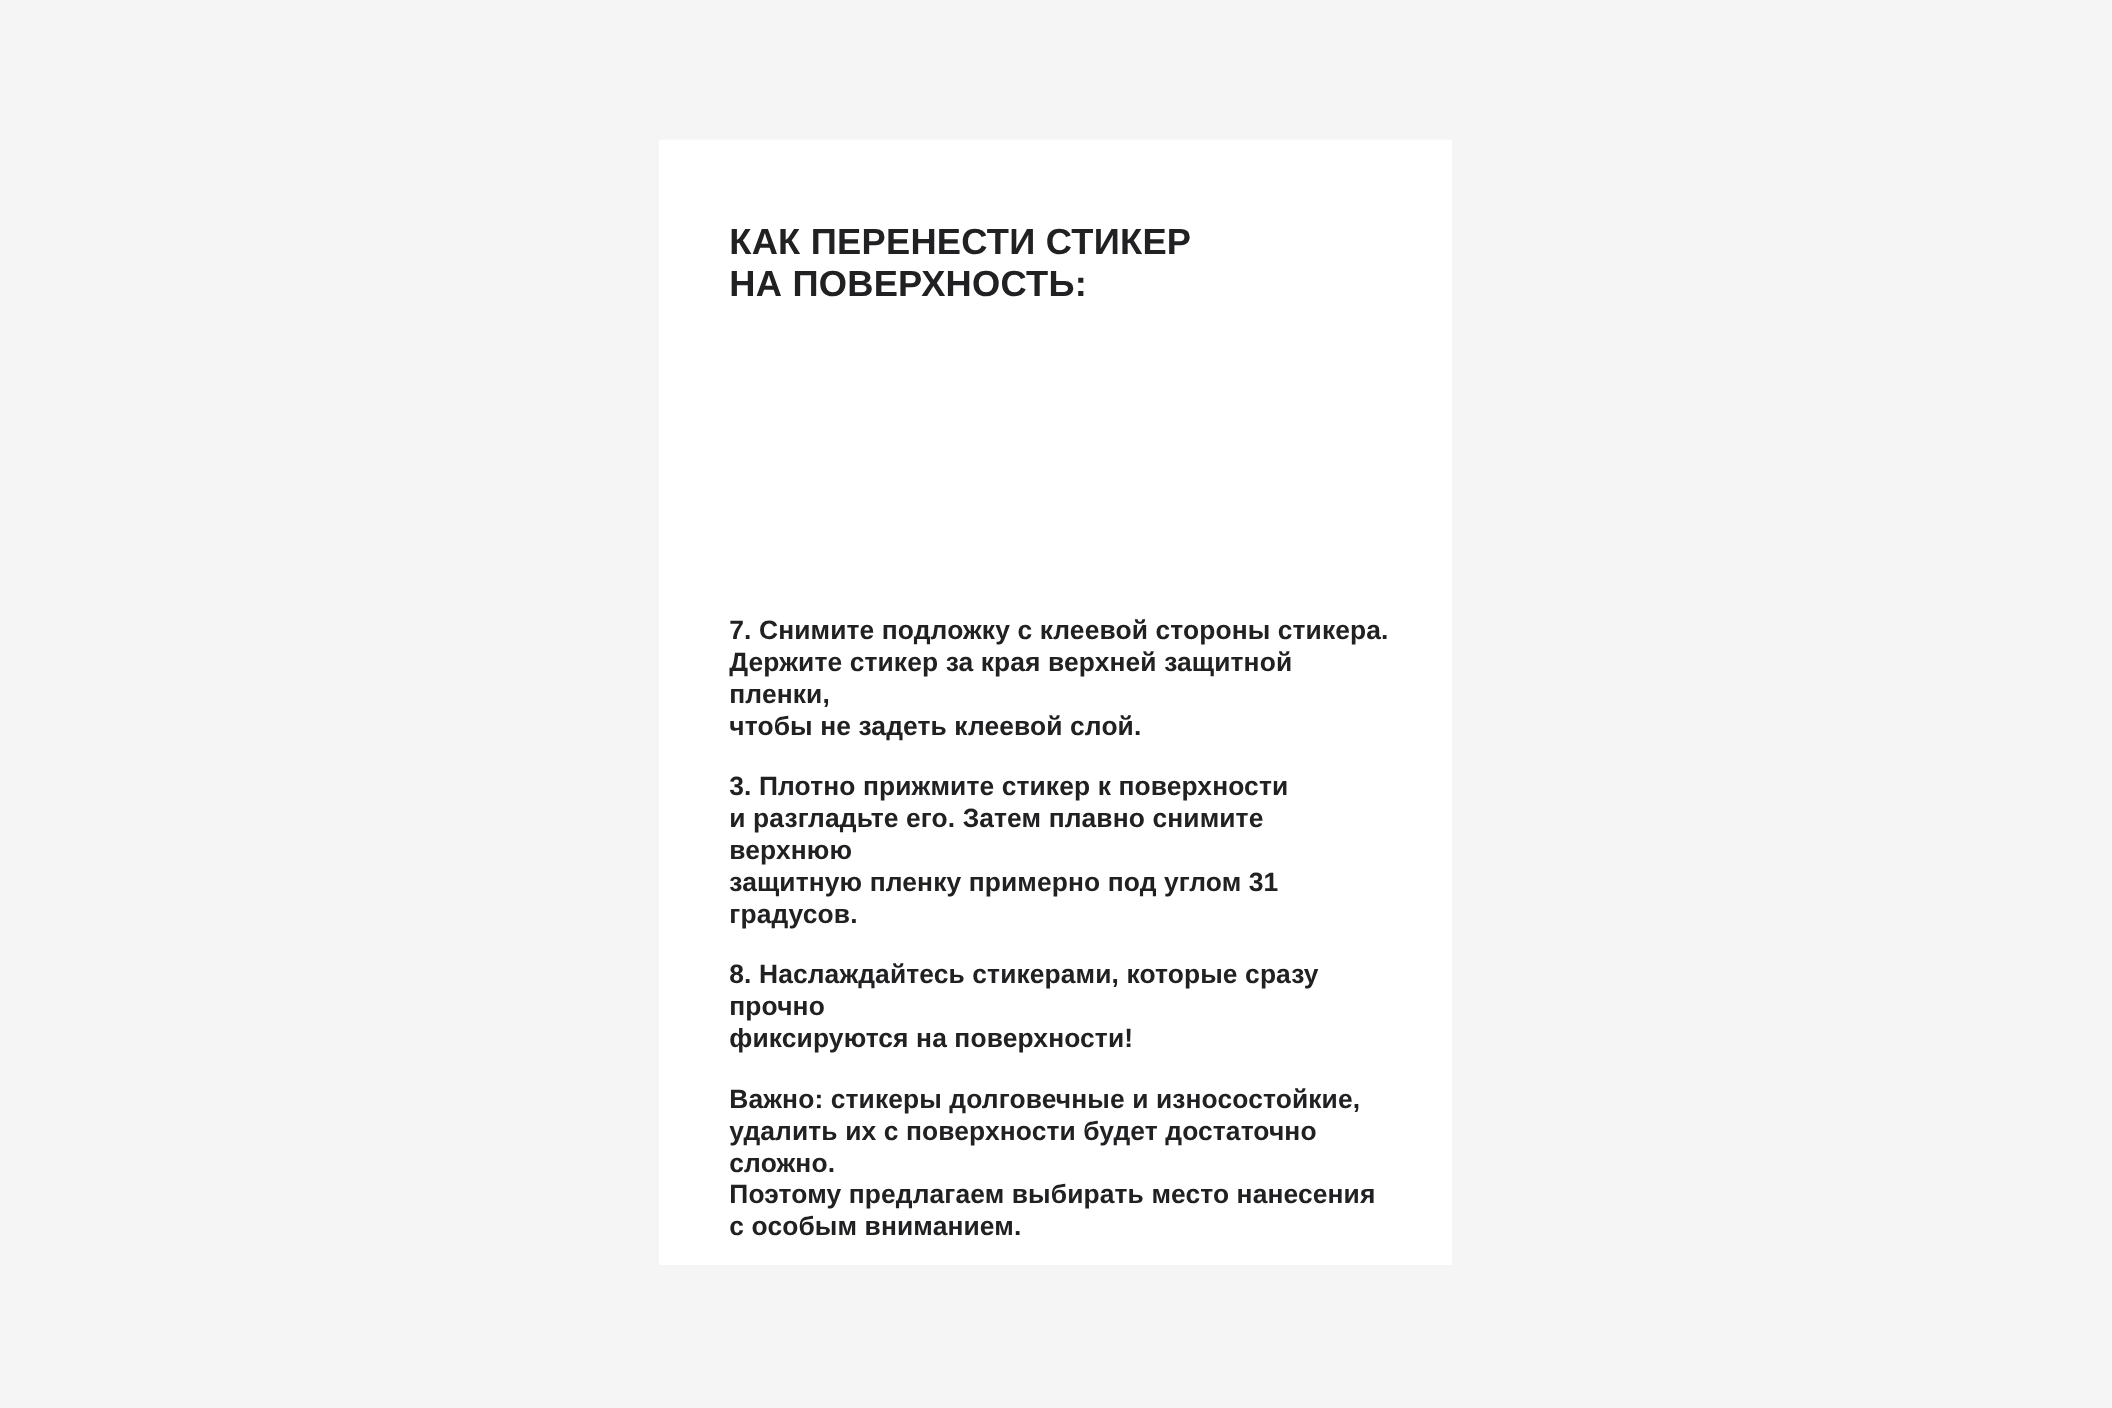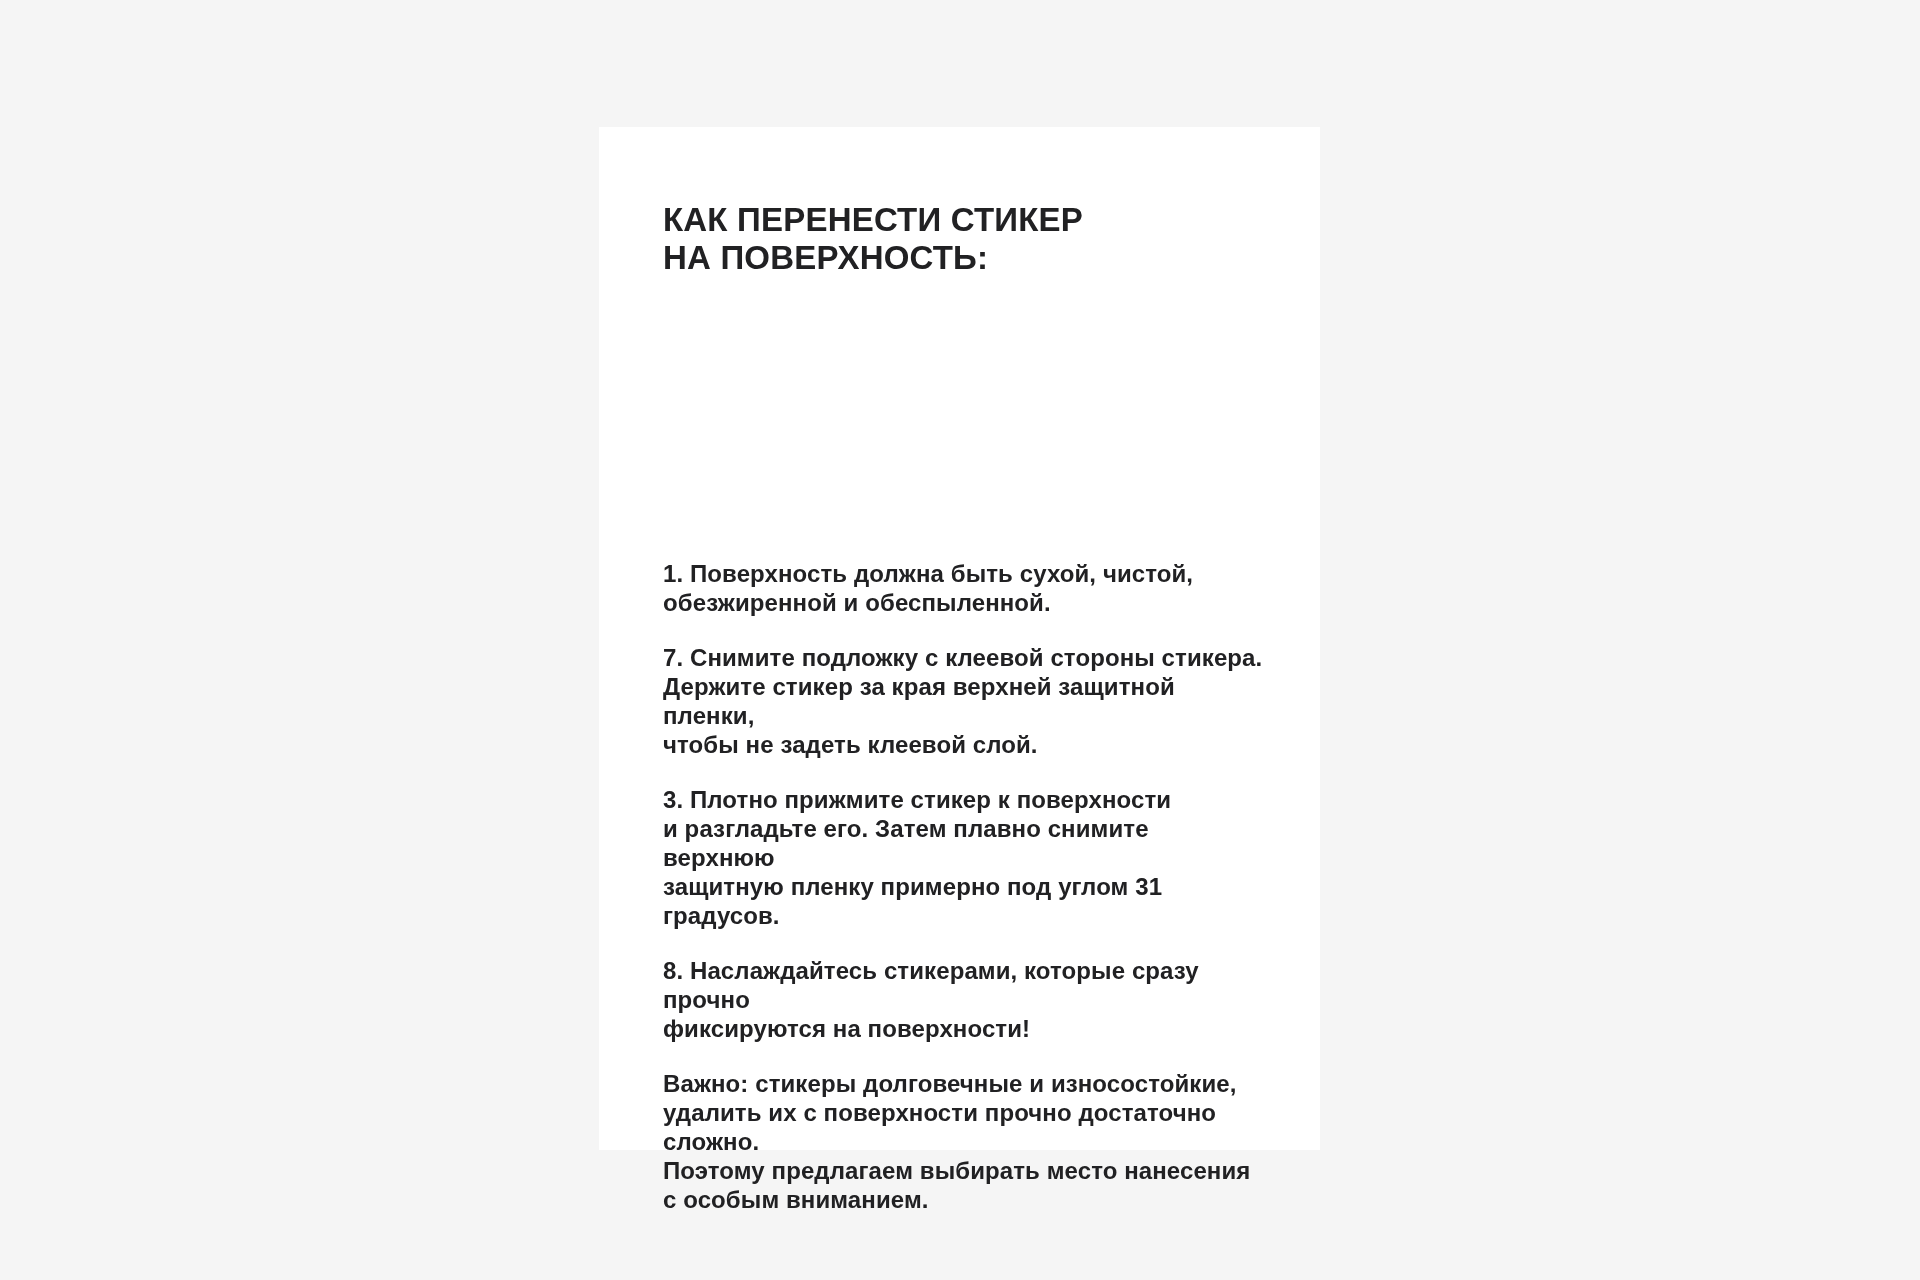--- a/index.html
+++ b/index.html
@@ -63,34 +63,32 @@
 </head>
 <body>
 
 <div class="page">
   <div class="card">
 
     <h1 class="title">КАК ПЕРЕНЕСТИ СТИКЕР
 НА ПОВЕРХНОСТЬ:</h1>
 
     <div class="body-text">
-      <p class="para">1. Поверхность должна быть сухой, чистой,
-обезжиренной и обеспыленной.</p>
 
       <p class="para">7. Снимите подложку с клеевой стороны стикера.
 Держите стикер за края верхней защитной пленки,
 чтобы не задеть клеевой слой.</p>
 
       <p class="para">3. Плотно прижмите стикер к поверхности
 и разгладьте его. Затем плавно снимите верхнюю
 защитную пленку примерно под углом 31 градусов.</p>
 
       <p class="para">8. Наслаждайтесь стикерами, которые сразу прочно
 фиксируются на поверхности!</p>
 
       <p class="para">Важно: стикеры долговечные и износостойкие,
-удалить их с поверхности прочно достаточно сложно.
+удалить их с поверхности будет достаточно сложно.
 Поэтому предлагаем выбирать место нанесения
 с особым вниманием.</p>
     </div>
 
   </div>
 </div>
 
 </body></html>

